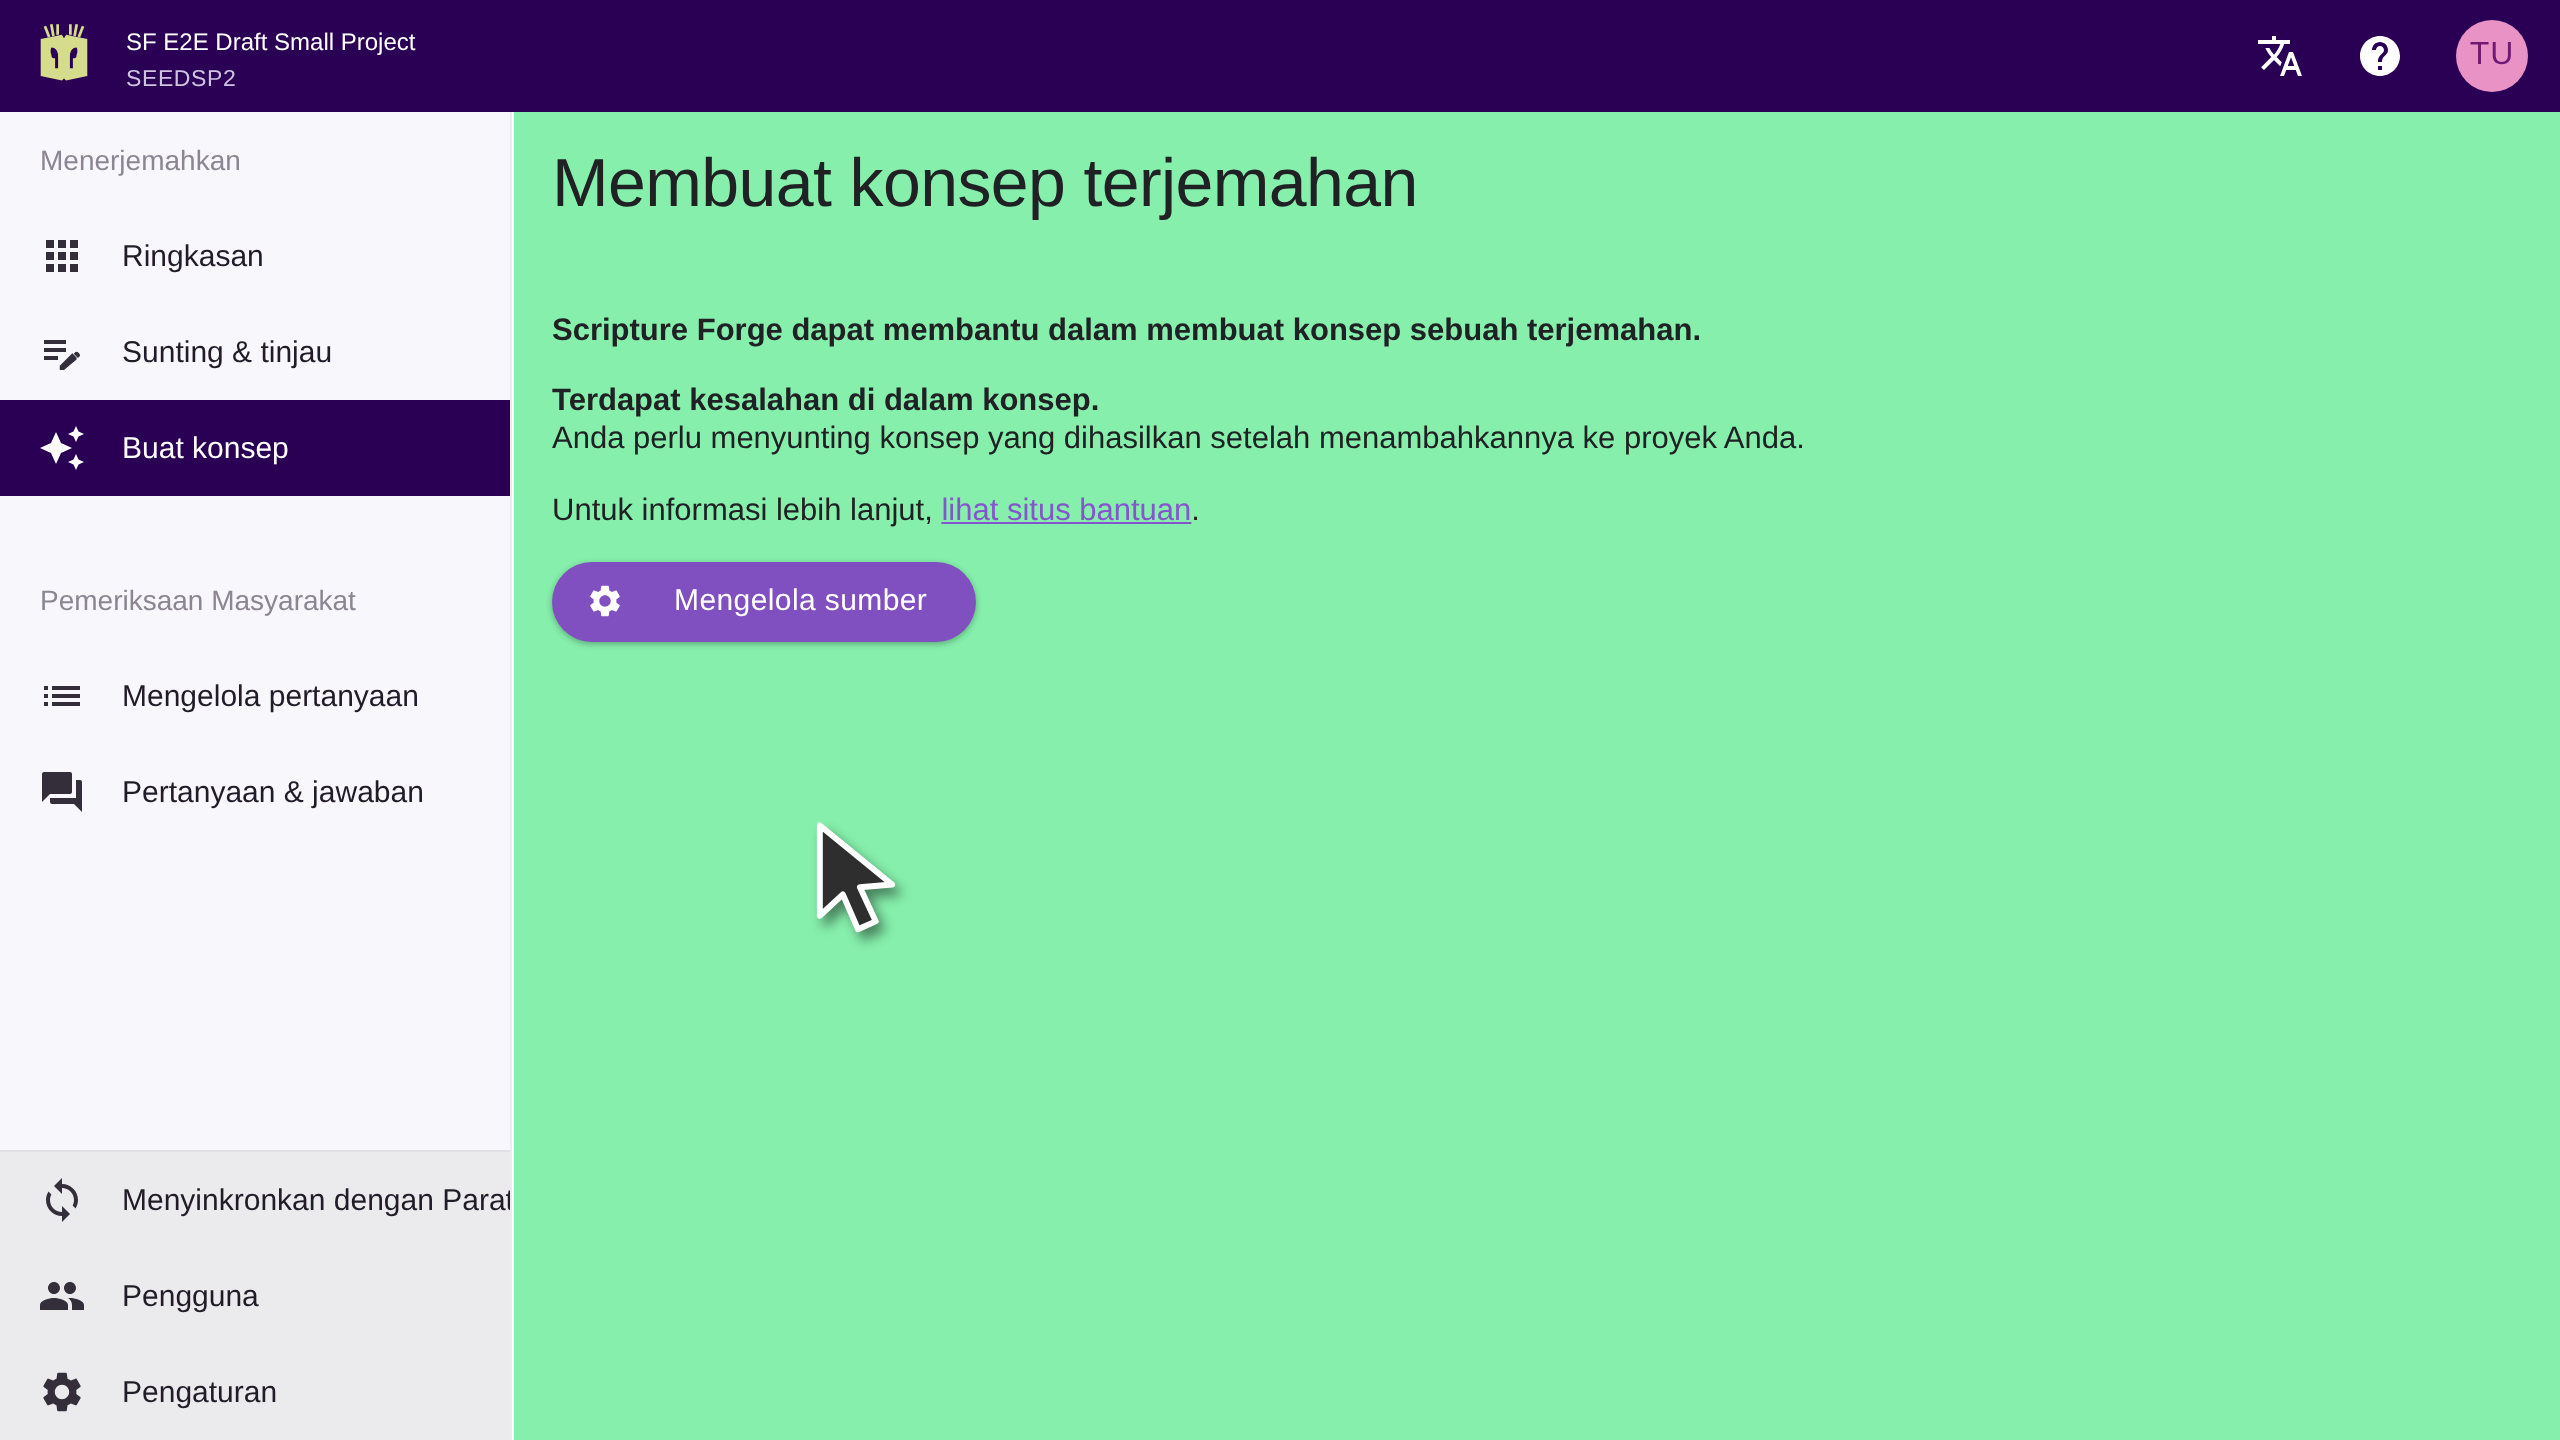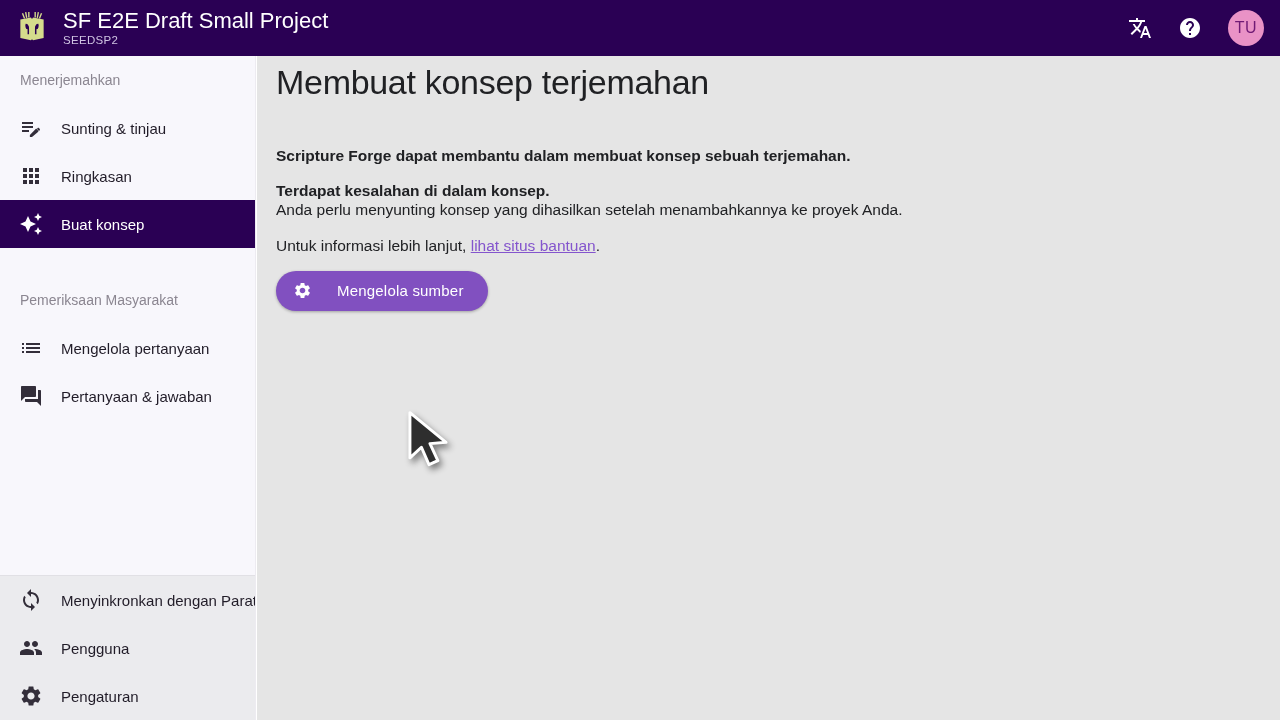--- a/index.html
+++ b/index.html
@@ -14,21 +14,21 @@
   
   .topbar {
     position: absolute; top: 0; left: 0; right: 0; height: 56px;
     background: #2a0054;
     display: flex; align-items: center;
     padding: 0 16px 0 14px;
     color: #fff;
   }
   .logo { width: 36px; height: 36px; flex: 0 0 auto; }
   .title-block { margin-left: 13px; display: flex; flex-direction: column; justify-content: center; }
-  .app-title { font-size: 22px; line-height: 24px; font-weight: 400; color: #ffffff; }
+  .app-title { font-size: 12px; line-height: 24px; font-weight: 400; color: #ffffff; }
   .app-subtitle { font-size: 11.5px; line-height: 14px; color: #cfc3e2; letter-spacing: .3px; }
   .topbar-spacer { flex: 1; }
   .topbar-actions { display: flex; align-items: center; gap: 26px; }
   .icon-btn { width: 24px; height: 24px; display: flex; align-items: center; justify-content: center; cursor: pointer; }
   .icon-btn svg { width: 24px; height: 24px; fill: #ffffff; }
   .avatar {
     width: 36px; height: 36px; border-radius: 50%;
     background: #e992c6; color: #701a75;
     display: flex; align-items: center; justify-content: center;
     font-size: 16px; letter-spacing: .5px; cursor: pointer;
@@ -59,22 +59,22 @@
   .section-gap { height: 28px; }
   .sidebar-footer {
     position: absolute; bottom: 0; left: 0; right: 0;
     background: #ebebee;
     border-top: 1px solid #e1e0e5;
   }
 
   
   .main {
     position: absolute; top: 56px; left: 257px; right: 0; bottom: 0;
-    background: #e5e5e5;
-    padding: 4px 40px 0 19px;
+    background: #86efac;
+    padding: 14px 40px 0 19px;
   }
   .page-title {
     font-size: 34px; line-height: 44px; font-weight: 400;
     color: #202124; letter-spacing: -0.3px;
     margin-bottom: 42px;
   }
   .content { max-width: 945px; }
   .content p { font-size: 15.5px; line-height: 19.2px; color: #202124; margin-bottom: 16px; }
   .content strong { font-weight: 700; }
   .help-line { margin-bottom: 32px; }
@@ -139,30 +139,30 @@
     <span class="avatar">TU</span>
   </div>
 </div>
 
 <div class="sidebar">
 
   <div class="section-header">Menerjemahkan</div>
 
   <div class="nav-row">
     <svg viewBox="0 0 24 24">
+        <path d="M4 8h4V4H4v4zm6 12h4v-4h-4v4zm-6 0h4v-4H4v4zm0-6h4v-4H4v4zm6 0h4v-4h-4v4zm6-10v4h4V4h-4zm-6 4h4V4h-4v4zm6 6h4v-4h-4v4zm0 6h4v-4h-4v4z"></path>
+      </svg>
+    <span class="nav-label">Ringkasan</span>
+  </div>
+
+  <div class="nav-row">
+    <svg viewBox="0 0 24 24">
         <path d="M3 10h11v2H3v-2zm0-4h11v2H3V6zm0 8h7v2H3v-2zm17.71-1.13c.39.39.39 1.02 0 1.41l-.71.71-2.12-2.12.71-.71c.39-.39 1.02-.39 1.41 0l.71.71zm-1.42 2.83L13 21h-2.12v-2.12l6.29-6.3 2.12 2.12z"></path>
       </svg>
     <span class="nav-label">Sunting &amp; tinjau</span>
-  </div>
-
-  <div class="nav-row">
-    <svg viewBox="0 0 24 24">
-        <path d="M4 8h4V4H4v4zm6 12h4v-4h-4v4zm-6 0h4v-4H4v4zm0-6h4v-4H4v4zm6 0h4v-4h-4v4zm6-10v4h4V4h-4zm-6 4h4V4h-4v4zm6 6h4v-4h-4v4zm0 6h4v-4h-4v4z"></path>
-      </svg>
-    <span class="nav-label">Ringkasan</span>
   </div>
 
   <div class="nav-row active">
     <svg viewBox="0 0 24 24">
         <path d="M19 9l1.25-2.75L23 5l-2.75-1.25L19 1l-1.25 2.75L15 5l2.75 1.25L19 9zm-7.5.5L9 4 6.5 9.5 1 12l5.5 2.5L9 20l2.5-5.5L17 12l-5.5-2.5zM19 15l-1.25 2.75L15 19l2.75 1.25L19 23l1.25-2.75L23 19l-2.75-1.25L19 15z"></path>
       </svg>
     <span class="nav-label">Buat konsep</span>
   </div>
 
   <div class="section-gap"></div>

